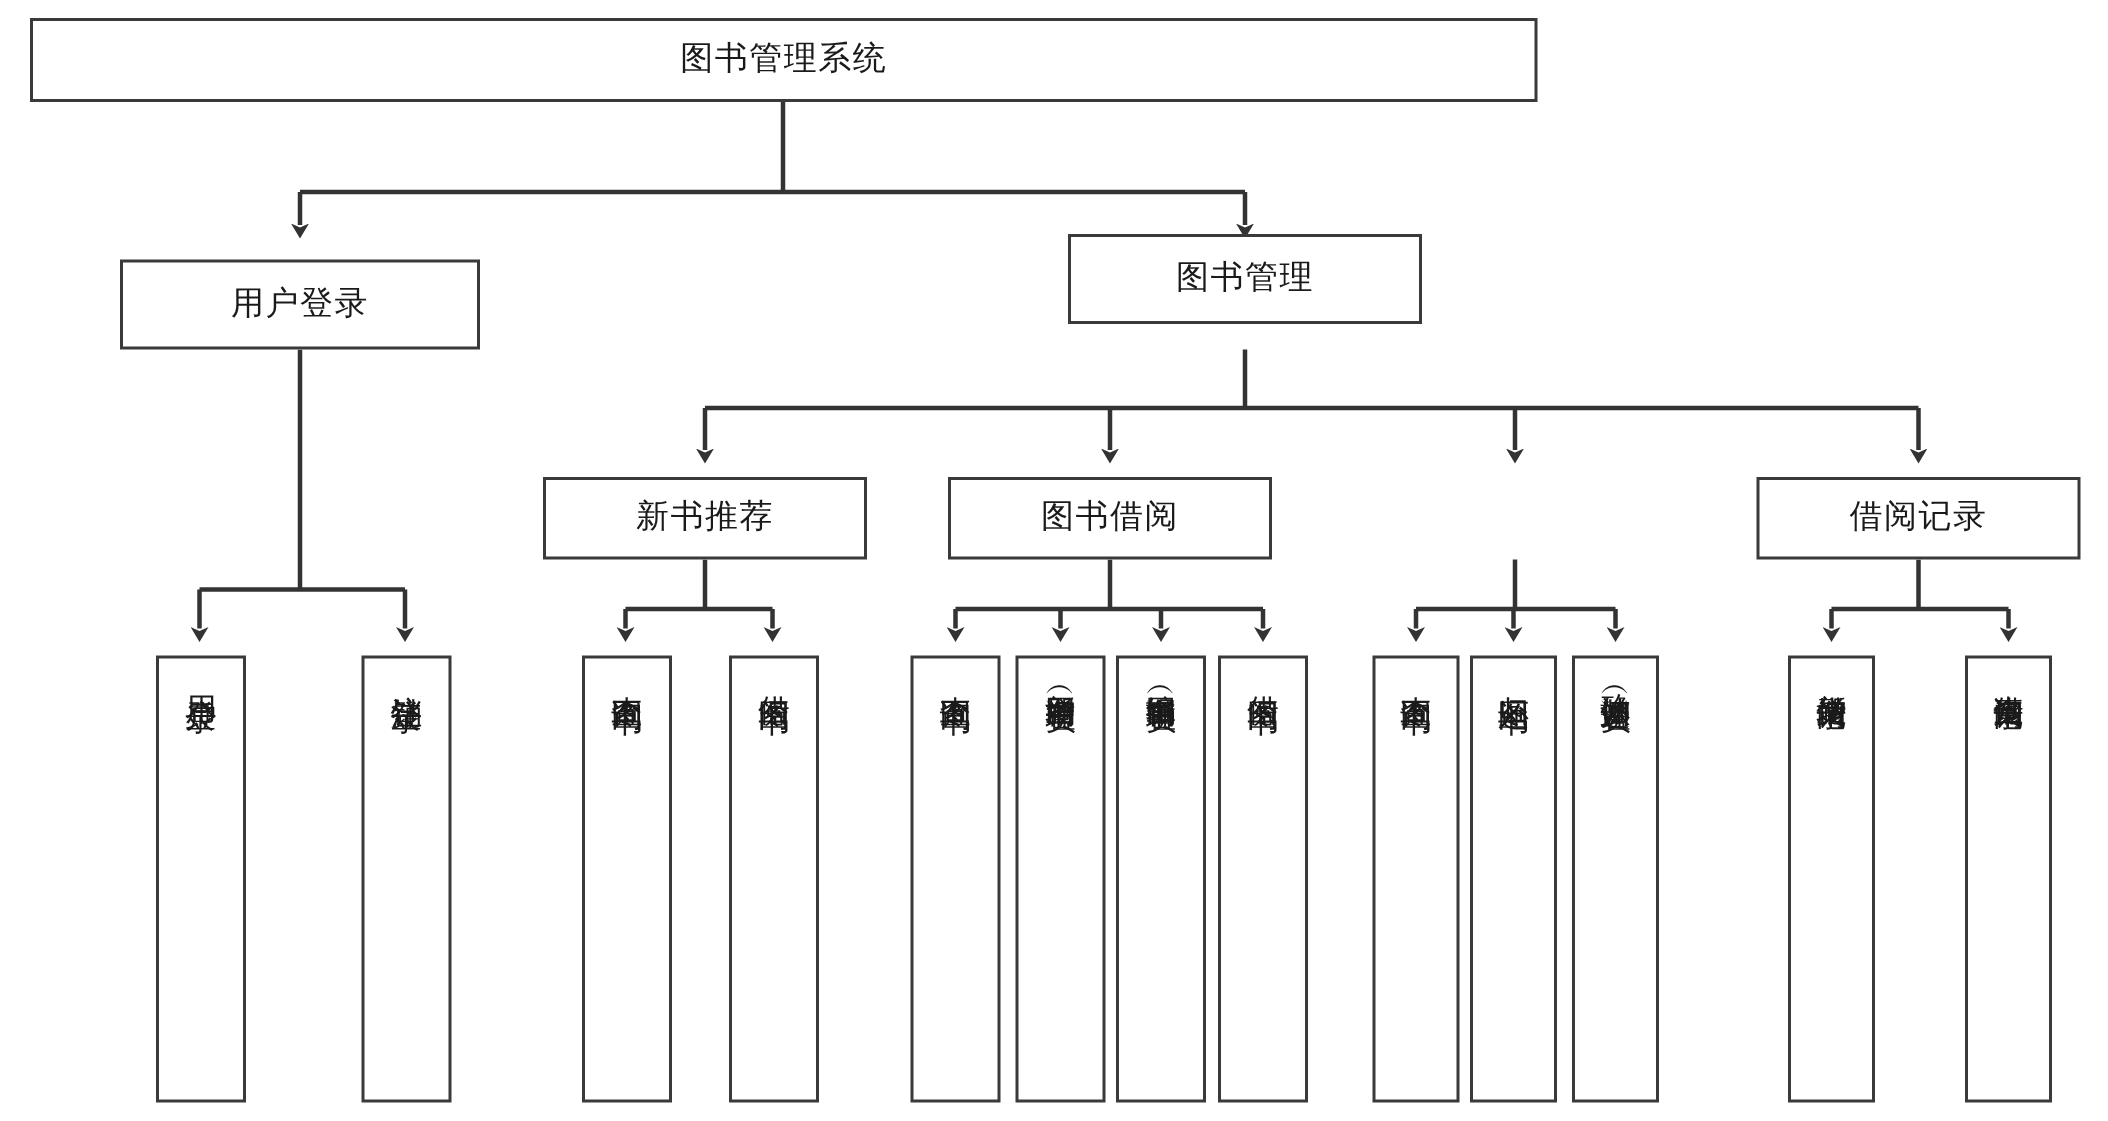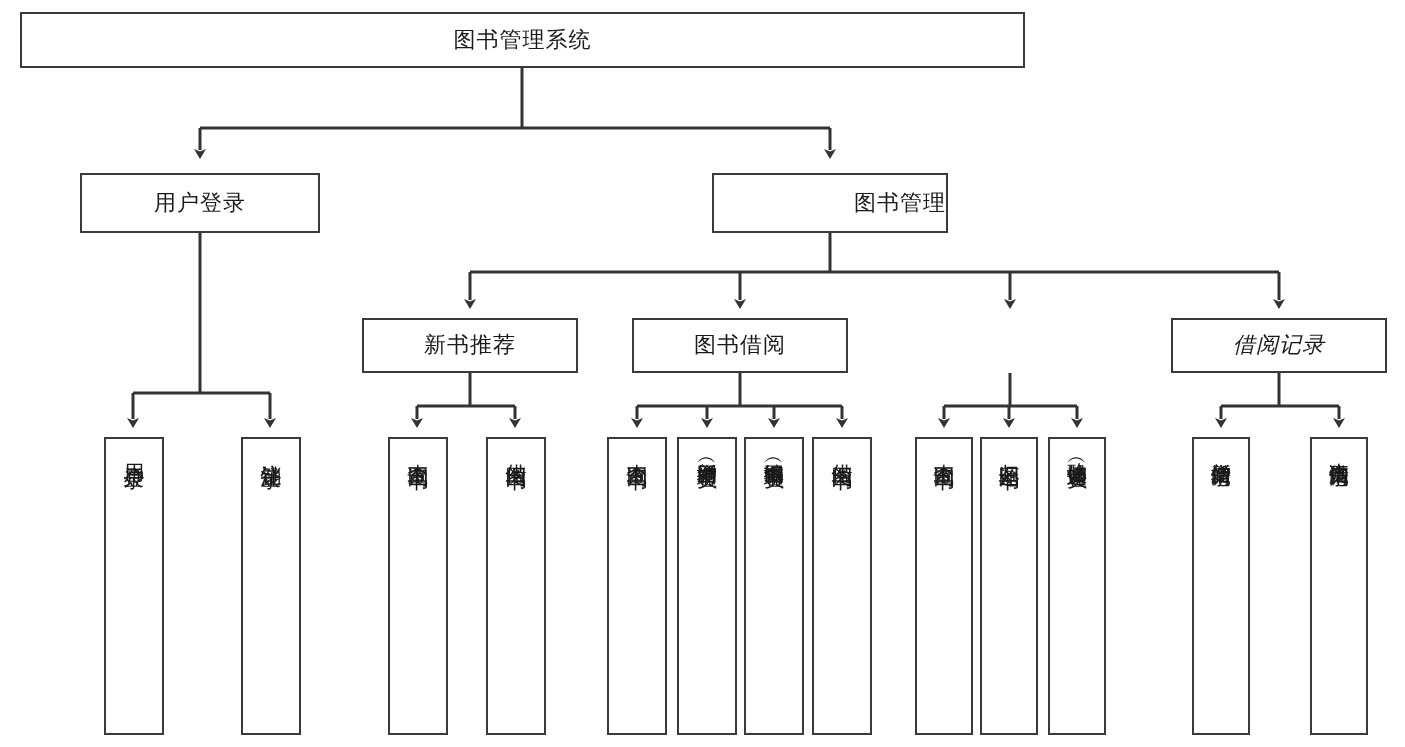--- a/index.html
+++ b/index.html
@@ -134,34 +134,34 @@
   </svg>
 
   <div class="node root h" style="left:20px; top:12px; width:1005px; height:56px;">
     <span class="label">图书管理系统</span>
   </div>
 
   <div class="node h" style="left:80px; top:173px; width:240px; height:60px;">
     <span class="label">用户登录</span>
   </div>
 
-  <div class="node h" style="left:712px; top:173px; width:236px; height:60px;justify-content:flex-end;">
+  <div class="node h" style="left:712px; top:156px; width:236px; height:60px;">
     <span class="label">图书管理</span>
   </div>
 
   <div class="node h" style="left:362px; top:318px; width:216px; height:55px;">
     <span class="label">新书推荐</span>
   </div>
 
   <div class="node h" style="left:632px; top:318px; width:216px; height:55px;">
     <span class="label">图书借阅</span>
   </div>
 
 
-  <div class="node h" style="left:1171px; top:318px; width:216px; height:55px;font-style:italic;">
+  <div class="node h" style="left:1171px; top:318px; width:216px; height:55px;">
     <span class="label">借阅记录</span>
   </div>
 
   <div class="node v" style="left:104px; top:437px; width:60px; height:298px;">
     <span class="label">用户登录</span>
   </div>
   <div class="node v" style="left:241px; top:437px; width:60px; height:298px;">
     <span class="label">注销登录</span>
   </div>
 

